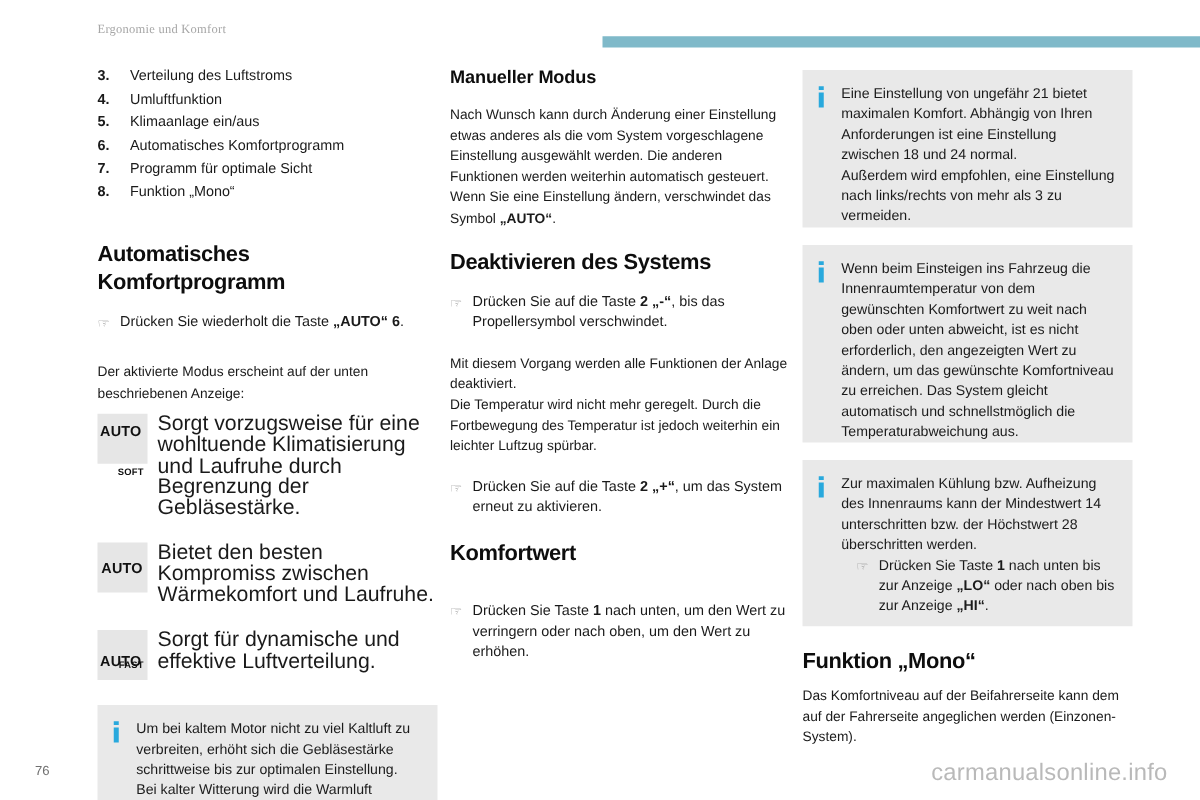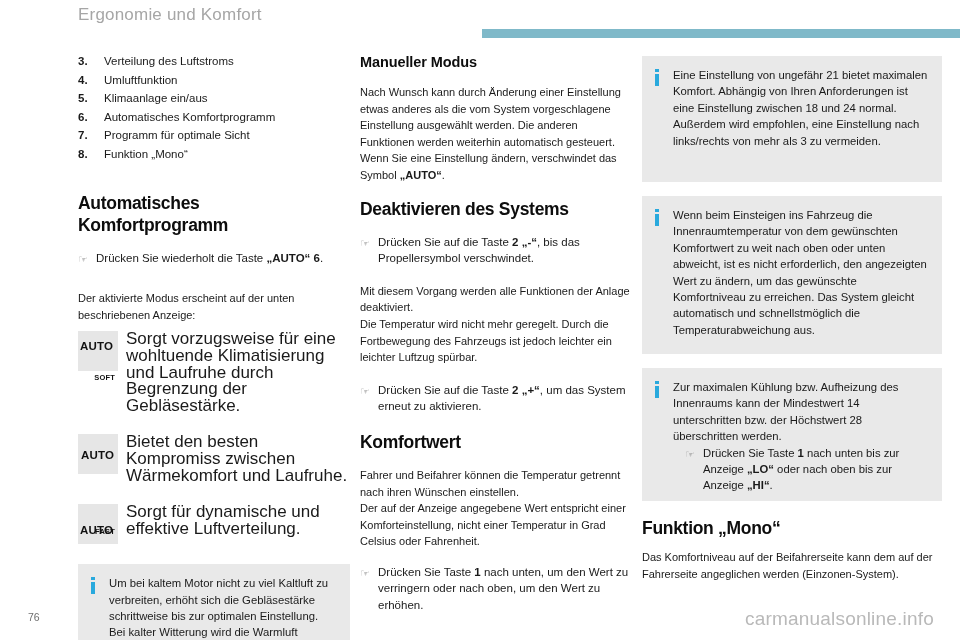--- a/index.html
+++ b/index.html
@@ -20,45 +20,45 @@
   .page-header {
     position: absolute;
     top: 0;
     left: 0;
     width: 960px;
     height: 40px;
   }
   .breadcrumb {
     position: absolute;
     left: 78px;
-    top: 5px;
-    font-size: 17px;
+    top: 18px;
+    font-size: 10px;
     letter-spacing: 0.2px;
     color: #a6a6a6;
-    font-family: Liberation Sans, sans-serif;
+    font-family: Liberation Serif, serif;
     white-space: nowrap;
   }
   .header-rule {
     position: absolute;
     left: 482px;
     top: 29px;
     width: 478px;
     height: 9px;
     background: #7fb9c9;
   }
 
   
   .col {
     position: absolute;
     top: 52px;
     width: 272px;
   }
   .col-left   { left: 78px;  }
   .col-mid    { left: 360px; }
-  .col-right  { left: 642px; width: 300px; }
+  .col-right  { left: 642px; width: 264px; }
 
   
   .num-list {
     margin: 0;
     padding: 0;
     list-style: none;
   }
   .num-list li {
     display: flex;
     font-size: 11.5px;
@@ -339,37 +339,35 @@
   <div class="sp-14"></div>
 
   <div class="action">
     <span class="hand-icon">☞</span>
     <span class="action-text">Drücken Sie auf die Taste <b>2</b> <b>„-“</b>, bis das Propellersymbol verschwindet.</span>
   </div>
 
   <div class="sp-16"></div>
 
   <p class="body" style="white-space:pre-line;">Mit diesem Vorgang werden alle Funktionen der Anlage deaktiviert.
-Die Temperatur wird nicht mehr geregelt. Durch die Fortbewegung des Fahrzeugs ist jedoch leichter ein leichter Luftzug spürbar.</p>
+Die Temperatur wird nicht mehr geregelt. Durch die Fortbewegung des Temperatur ist jedoch weiterhin ein leichter Luftzug spürbar.</p>
 
   <div class="sp-16"></div>
 
   <div class="action">
     <span class="hand-icon">☞</span>
     <span class="action-text">Drücken Sie auf die Taste <b>2</b> <b>„+“</b>, um das System erneut zu aktivieren.</span>
   </div>
 
   <div class="sp-16"></div>
 
   <h2 class="section-title">Komfortwert</h2>
 
   <div class="sp-14"></div>
 
-  <p class="body" style="white-space:pre-line;">Fahrer und Beifahrer können die Temperatur getrennt nach ihren Wünschen einstellen.
-Der auf der Anzeige angegebene Wert entspricht einer Komforteinstellung, nicht einer Temperatur in Grad Celsius oder Fahrenheit.</p>
 
   <div class="sp-14"></div>
 
   <div class="action">
     <span class="hand-icon">☞</span>
     <span class="action-text">Drücken Sie Taste <b>1</b> nach unten, um den Wert zu verringern oder nach oben, um den Wert zu erhöhen.</span>
   </div>
 
 </div>
 

